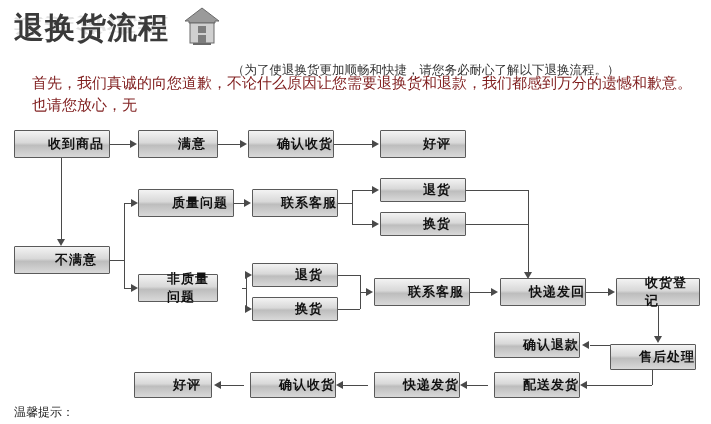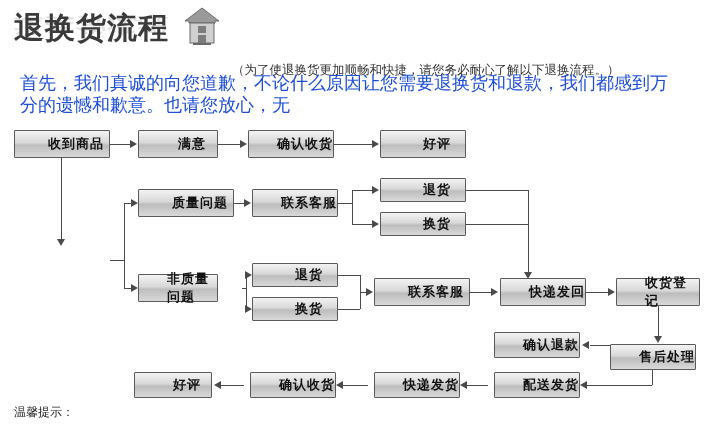--- a/index.html
+++ b/index.html
@@ -30,22 +30,22 @@
     pointer-events:none;
   }
   .house-icon{
     position:absolute;left:184px;top:6px;width:36px;height:40px;
   }
   .subtitle{
     position:absolute;left:232px;top:42px;
     font-size:12.5px;color:#333;margin-top:20px;
   }
   .para{
-    position:absolute;left:20px;top:72px;width:660px;
-    font-size:18px;color:#1d4ed8;line-height:22px;
+    position:absolute;left:32px;top:72px;width:660px;
+    font-size:15px;color:#7f1d1d;line-height:22px;
   }
   .para .l2{display:block;margin-left:-16px;}
 
   
   .box{
     position:absolute;
     box-sizing:border-box;
     border:1px solid #5a5a5a;
     background:linear-gradient(to bottom,#f3f3f3 0%,#d8d8d8 45%,#bdbdbd 55%,#d9d9d9 100%);
     color:#111;
@@ -104,20 +104,21 @@
 
   <div class="ln lh" style="left:218px; top:144px; width:23px;"></div>
   <div class="arrow ar-right" style="left:240px; top:140px;"></div>
 
   <div class="ln lh" style="left:334px; top:144px; width:39px;"></div>
   <div class="arrow ar-right" style="left:372px; top:140px;"></div>
 
   <div class="ln lv" style="left:61px; top:158px; height:83px;"></div>
   <div class="arrow ar-down" style="left:57px; top:239px;"></div>
 
+  <div class="box" style="left:14px; top:246px; width:96px; height:28px;">不满意</div>
 
   <div class="ln lh" style="left:110px; top:260px; width:14px;"></div>
   <div class="ln lv" style="left:124px; top:203px; height:85px;"></div>
 
   <div class="ln lh" style="left:124px; top:203px; width:8px;"></div>
   <div class="arrow ar-right" style="left:131px; top:199px;"></div>
 
   <div class="ln lh" style="left:124px; top:288px; width:8px;"></div>
   <div class="arrow ar-right" style="left:131px; top:284px;"></div>
 

